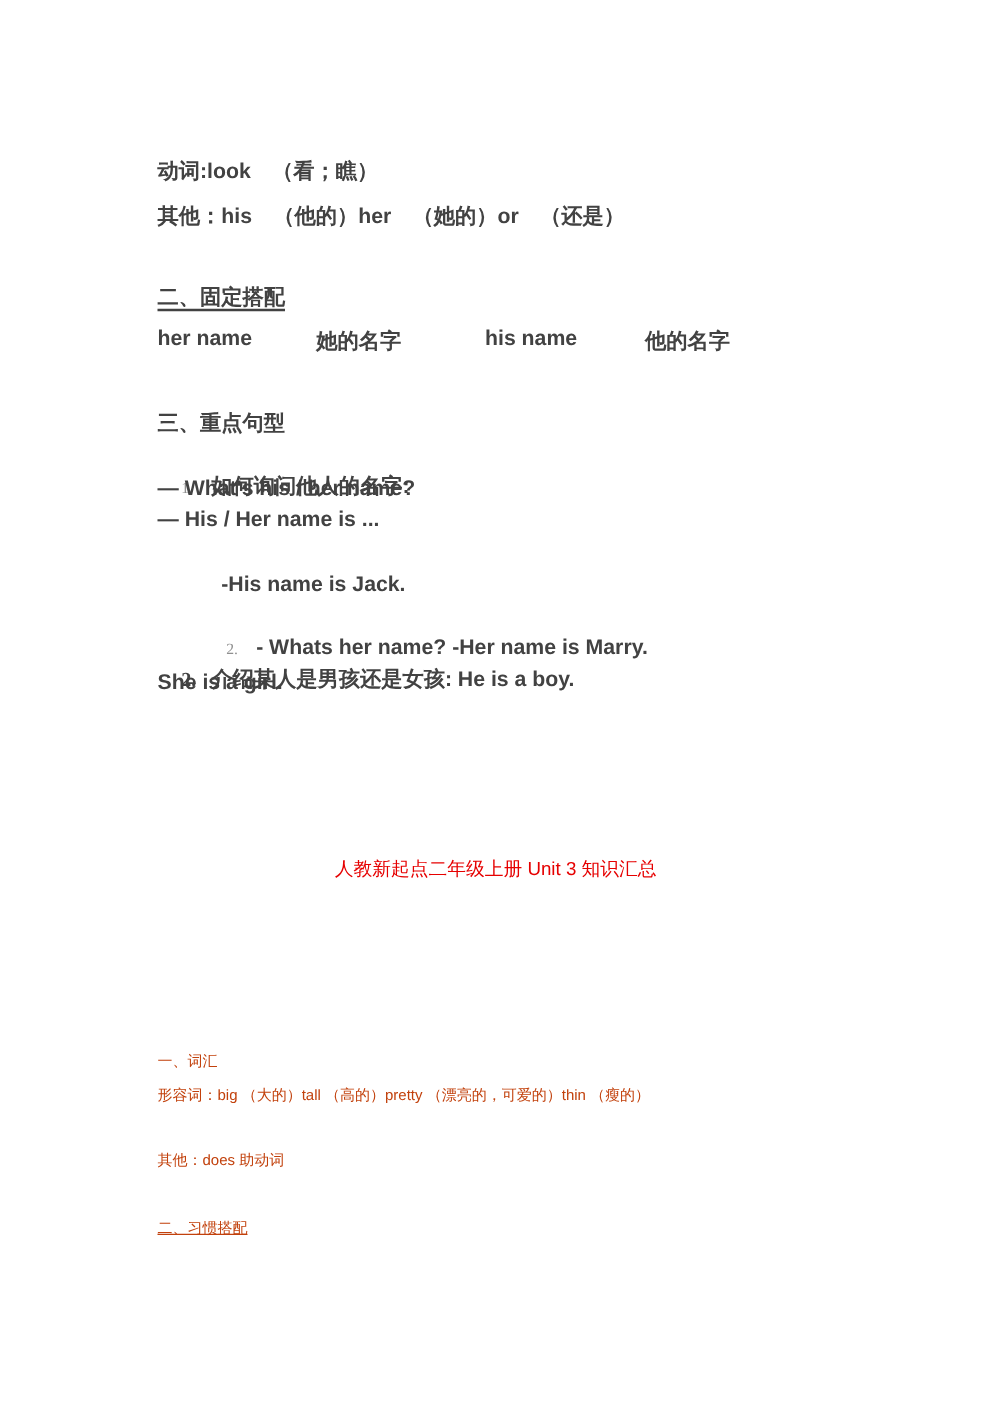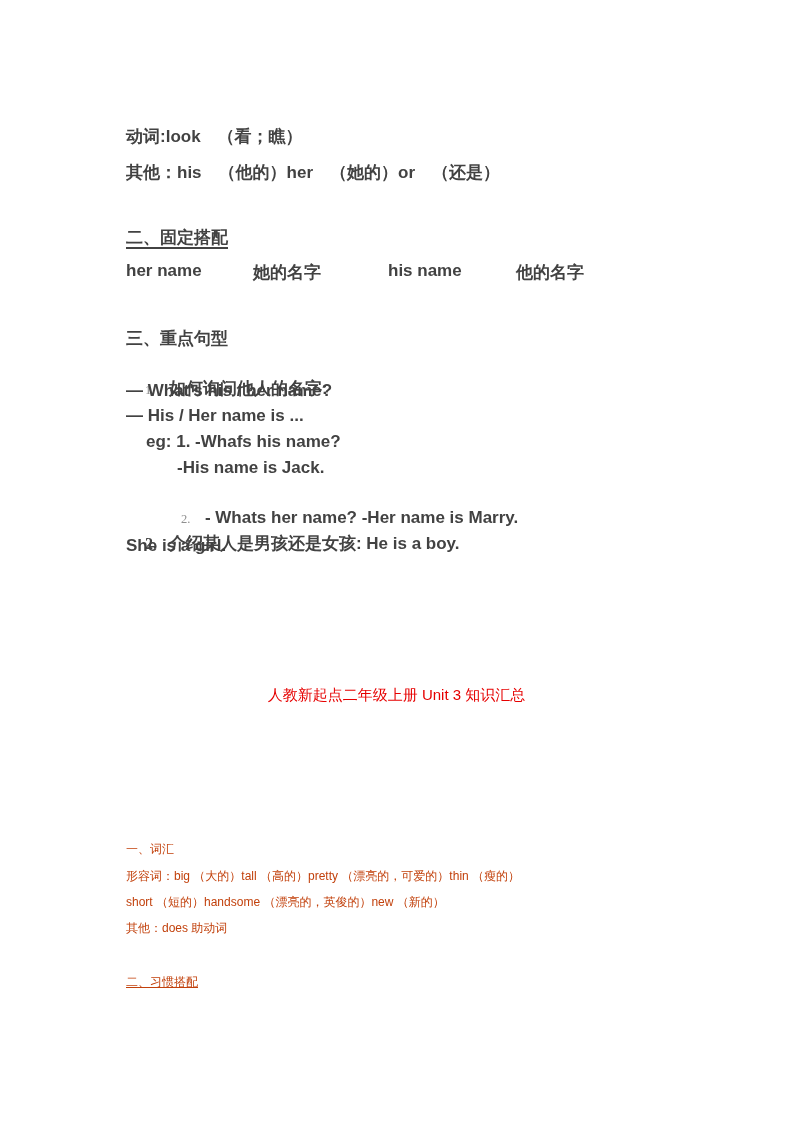--- a/index.html
+++ b/index.html
@@ -85,39 +85,37 @@
   <div class="ln" style="top:327px;">三、重点句型</div>
 
   <div class="ln" style="top:353px;">
     <span class="marker-small">1.</span><span>如何询问他人的名字:</span>
   </div>
 
   <div class="ln" style="top:379px;">— What's his / her name?</div>
 
   <div class="ln" style="top:404px;">— His / Her name is ...</div>
 
-  <div class="ln" style="top:430px;left:146px;">eg: 1. -Whafs his name?</div>
 
   <div class="ln" style="top:456px;left:177px;">-His name is Jack.</div>
 
   <div class="ln" style="top:482px;left:162px;">
     <span class="marker-small">2.</span><span>- Whats her name? -Her name is Marry.</span>
   </div>
 
   <div class="ln" style="top:508px;">
     <span class="marker-normal">2.</span><span>介绍某人是男孩还是女孩: He is a boy.</span>
   </div>
 
   <div class="ln" style="top:534px;">She is a girl.</div>
 
   <div class="title-red">人教新起点二年级上册 Unit 3 知识汇总</div>
 
   <div class="ln reg" style="top:837px;">一、词汇</div>
 
   <div class="ln reg" style="top:864px;">形容词：big （大的）tall （高的）pretty （漂亮的，可爱的）thin （瘦的）</div>
 
-  <div class="ln reg" style="top:890px;">short （短的）handsome （漂亮的，英俊的）new （新的）</div>
 
   <div class="ln reg" style="top:916px;">其他：does 助动词</div>
 
   <div class="ln reg" style="top:970px;text-decoration:underline;">二、习惯搭配</div>
 
 </div>
 
 </body></html>

